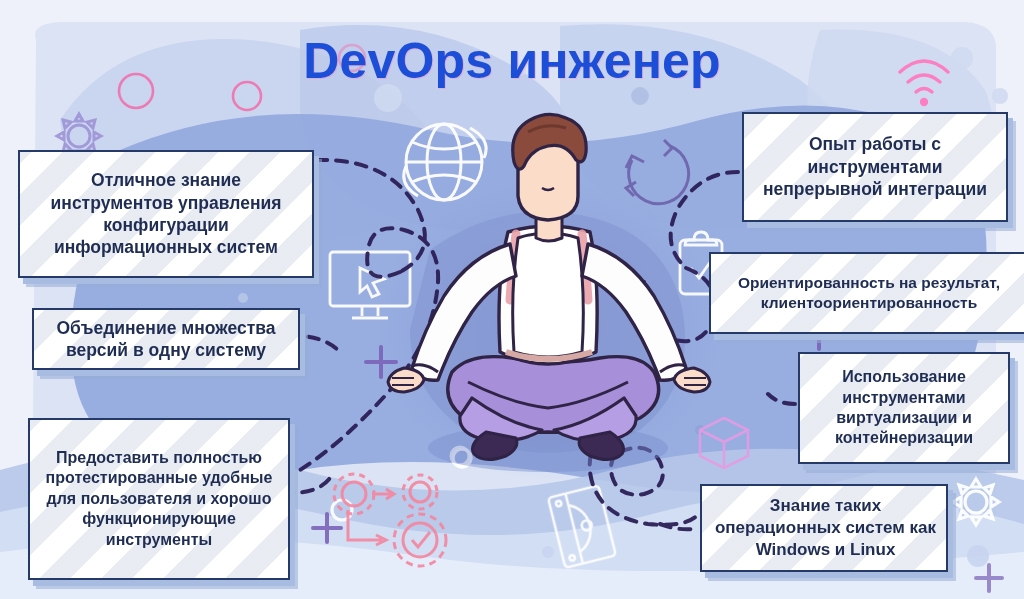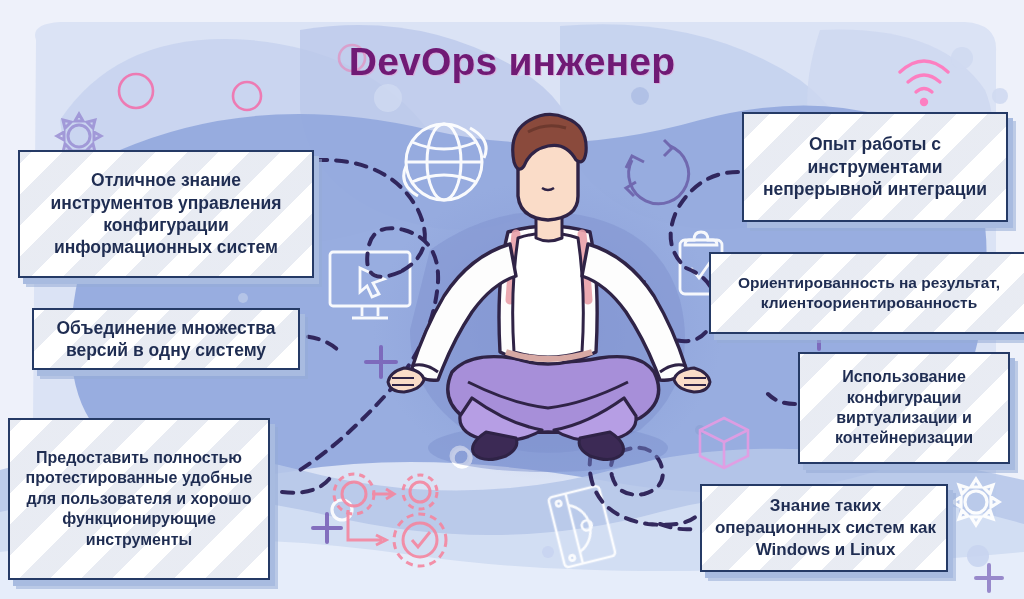--- a/index.html
+++ b/index.html
@@ -27,27 +27,26 @@
     height: 599px;
   }
 
   
   #title {
     position: absolute;
     left: 0;
     top: 32px;
     width: 1024px;
     text-align: center;
-    font-size: 39px;
+    font-size: 50px;
     font-weight: bold;
     letter-spacing: 0.2px;
-    color: #701a75;
+    color: #1d4ed8;
     text-shadow: 1px 1px 0 rgba(255,120,190,0.35);
     z-index: 40;
-    margin-top: 8px;
   }
 
   
   .callout {
     position: absolute;
     z-index: 30;
     background: #ffffff;
     border: 2px solid #253a66;
     box-shadow: 5px 6px 0 0 #a8bbe0, 8px 9px 0 0 rgba(150,172,213,0.55);
     display: flex;
@@ -78,21 +77,21 @@
     padding: 4px 8px;
   }
 
   
   #box-config   { left: 18px;  top: 150px; width: 296px; height: 128px; }
   #box-config .txt   { font-size: 17.5px; }
 
   #box-merge    { left: 32px;  top: 308px; width: 268px; height: 62px; }
   #box-merge .txt    { font-size: 17.5px; }
 
-  #box-tested   { left: 8px;  top: 418px; width: 262px; height: 162px; }
+  #box-tested   { left: 28px;  top: 418px; width: 262px; height: 162px; }
   #box-tested .txt   { font-size: 16px; }
 
   #box-ci       { left: 742px; top: 112px; width: 266px; height: 110px; }
   #box-ci .txt       { font-size: 17.5px; }
 
   #box-result   { left: 709px; top: 252px; width: 320px; height: 82px; }
   #box-result .txt   { font-size: 15.5px; }
 
   #box-virt     { left: 798px; top: 352px; width: 212px; height: 112px; }
   #box-virt .txt     { font-size: 16px; }
@@ -366,20 +365,20 @@
 
   <div class="callout" id="box-ci">
     <div class="txt">Опыт работы с инструментами непрерывной интеграции</div>
   </div>
 
   <div class="callout" id="box-result">
     <div class="txt">Ориентированность на результат, клиентоориентированность</div>
   </div>
 
   <div class="callout" id="box-virt">
-    <div class="txt">Использование конфигурации виртуализации и контейнеризации</div>
+    <div class="txt">Использование инструментами виртуализации и контейнеризации</div>
   </div>
 
   <div class="callout" id="box-os">
     <div class="txt">Знание таких операционных систем как Windows и Linux</div>
   </div>
 
 </div>
 
 </body></html>

